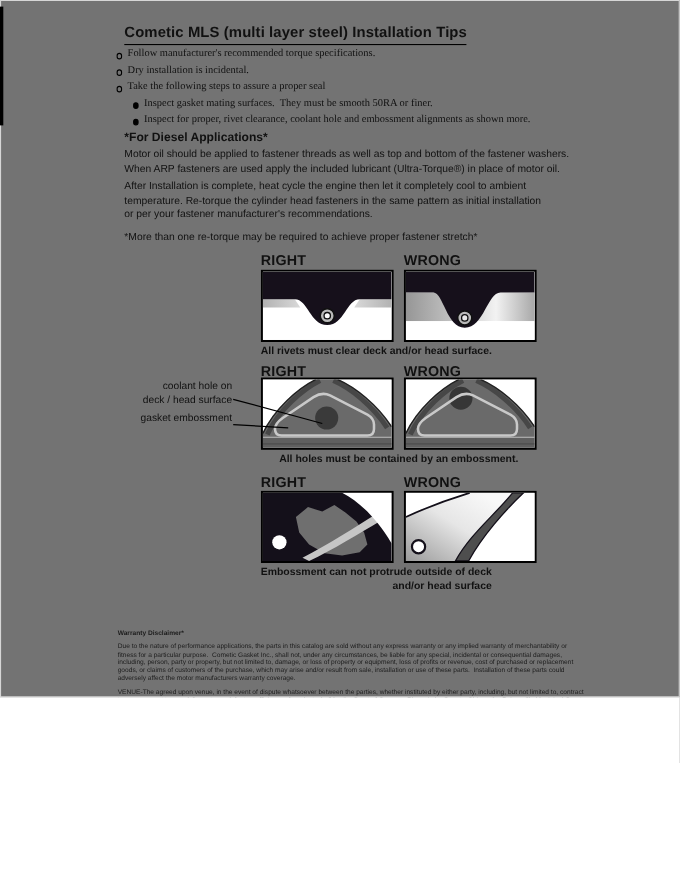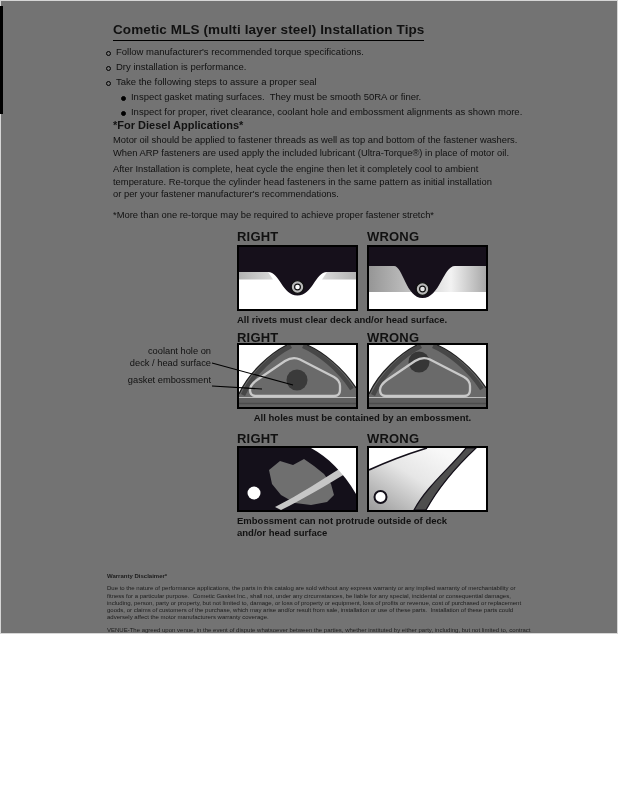--- a/index.html
+++ b/index.html
@@ -7,31 +7,31 @@
     position:relative;width:618px;height:634px;background:#737373;
     font-family:"Liberation Sans",sans-serif;color:#111;overflow:hidden;
     box-shadow:inset 0 0 0 1px #d6d6d6;
   }
   .reg-mark{position:absolute;left:0;top:6px;width:3px;height:108px;background:#000;}
   .title{
     position:absolute;left:113px;top:22px;font-size:13.5px;font-weight:bold;
     letter-spacing:.1px;border-bottom:1.6px solid #000;padding-bottom:2.5px;white-space:pre;
   }
   .bullets{position:absolute;left:106px;top:44px;font-size:9.5px;}
-  .b-row{display:flex;height:15px;align-items:center;}
+  .b-row{display:flex;height:15px;align-items:flex-start;font-family:Liberation Serif, serif;}
   .b-row.sub{margin-left:15px;}
   .b-dot{flex:none;width:3.4px;height:3.4px;border:1px solid #000;border-radius:50%;margin:4.4px 4.6px 0 0;}
   .b-dot.filled{background:#000;}
   .b-text{white-space:pre-wrap;}
   .h-diesel{position:absolute;left:113px;top:119px;font-size:11px;font-weight:bold;}
   .para{position:absolute;left:113px;font-size:9.4px;line-height:12.6px;white-space:pre-wrap;}
   .fig-label{position:absolute;width:121px;text-align:left;font-size:13px;font-weight:bold;letter-spacing:.2px;}
   .fig-box{position:absolute;width:121px;height:66px;border:2px solid #000;background:#fff;box-sizing:border-box;}
   .fig-box svg{display:block;width:117px;height:62px;}
-  .caption{position:absolute;font-size:9.5px;font-weight:bold;white-space:pre-wrap;line-height:12px;}
+  .caption{position:absolute;font-size:9.5px;font-weight:bold;white-space:pre-wrap;line-height:12px;text-align:right;}
   .callout{position:absolute;left:100px;width:111px;font-size:9.3px;line-height:11.5px;text-align:right;white-space:pre-wrap;}
   .leader{position:absolute;left:110px;top:340px;pointer-events:none;}
   .legal{position:absolute;left:107px;top:573px;width:426px;font-size:6px;line-height:7.3px;color:#1c1c1c;}
   .legal p{margin:0 0 5px;white-space:pre-wrap;}
   .legal-h{font-weight:bold;margin:0 0 6.5px;}
   .page-code{position:absolute;left:389px;top:759px;font-size:12.5px;letter-spacing:.3px;}
 </style>
 </head>
 <body>
 
@@ -41,21 +41,21 @@
 
   <div class="title">Cometic MLS (multi layer steel) Installation Tips</div>
 
   <div class="bullets">
     <div class="b-row">
       <span class="b-dot"></span>
       <span class="b-text">Follow manufacturer's recommended torque specifications.</span>
     </div>
     <div class="b-row">
       <span class="b-dot"></span>
-      <span class="b-text">Dry installation is performance.</span>
+      <span class="b-text">Dry installation is incidental.</span>
     </div>
     <div class="b-row">
       <span class="b-dot"></span>
       <span class="b-text">Take the following steps to assure a proper seal</span>
     </div>
     <div class="b-row sub">
       <span class="b-dot filled"></span>
       <span class="b-text">Inspect gasket mating surfaces.  They must be smooth 50RA or finer.</span>
     </div>
     <div class="b-row sub">

